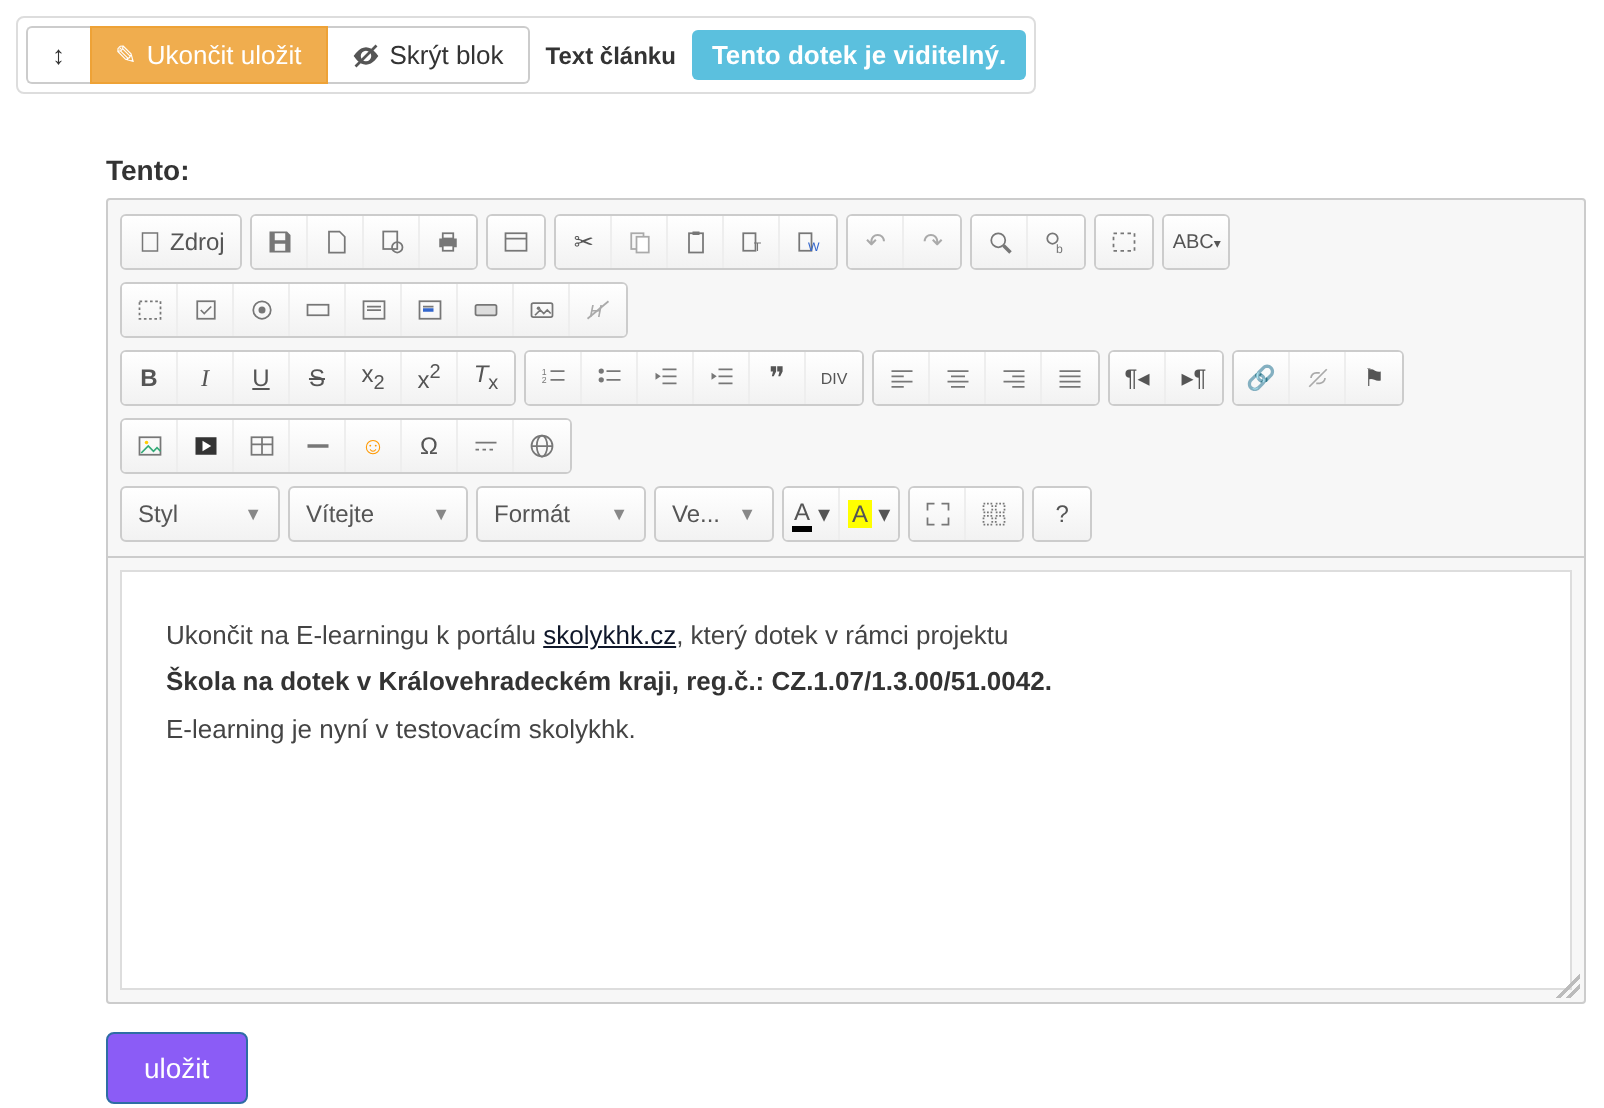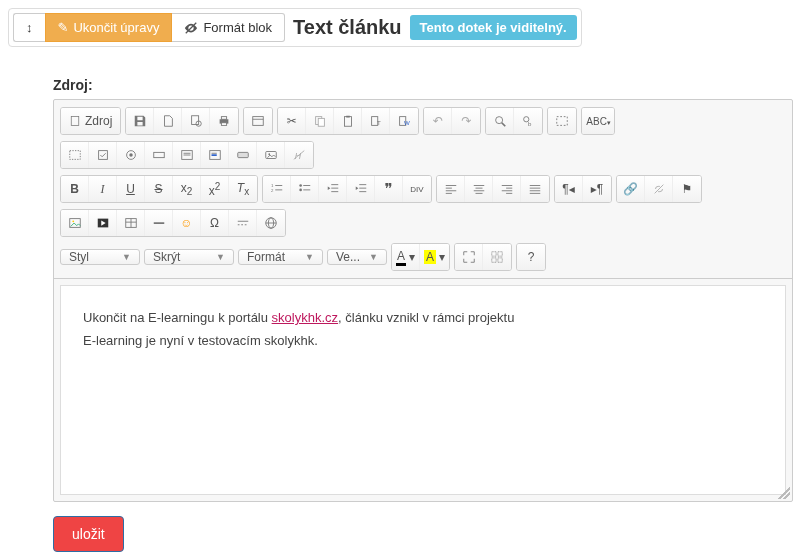--- a/index.html
+++ b/index.html
@@ -5,75 +5,75 @@
 * { box-sizing: border-box; margin: 0; padding: 0; }
 body { font-family: Arial, sans-serif; font-size: 13px; background: #fff; padding: 8px; }
 
 .top-bar { display: flex; align-items: center; gap: 0; border: 1px solid #ddd; border-radius: 4px; padding: 4px; background: #fff; width: fit-content; }
 .btn { display: inline-flex; align-items: center; gap: 5px; padding: 6px 12px; border: 1px solid #ccc; border-radius: 3px; background: #fff; font-size: 13px; cursor: pointer; color: #333; }
 .btn-orange { background: #f0ad4e; border-color: #eea236; color: #fff; }
 .btn-group-left { display: flex; }
 .btn-group-left .btn:first-child { border-radius: 3px 0 0 3px; border-right: none; }
 .btn-group-left .btn:nth-child(2) { border-radius: 0; }
 .btn-group-left .btn:nth-child(3) { border-radius: 0 3px 3px 0; border-left: none; }
-.title-text { font-size: 20px; font-weight: bold; color: #333; padding: 0 8px; }
+.title-text { font-size: 12px; font-weight: bold; color: #333; padding: 0 8px; }
 .badge-visible { background: #5bc0de; color: #fff; padding: 5px 10px; border-radius: 3px; font-size: 13px; font-weight: bold; }
 
 .content { margin: 30px 0 0 45px; width: 740px; }
 .section-label { font-weight: bold; font-size: 14px; color: #333; margin-bottom: 6px; }
 
 .editor-wrap { border: 1px solid #ccc; border-radius: 2px; background: #f7f7f7; position: relative; }
 .toolbar { padding: 5px 6px; border-bottom: 1px solid #ccc; display: flex; flex-wrap: wrap; gap: 2px; align-items: center; }
 .toolbar-row { width: 100%; display: flex; flex-wrap: wrap; gap: 4px; align-items: center; padding: 2px 0; }
 .tb-group { display: flex; border: 1px solid #ccc; border-radius: 3px; background: #fff; overflow: hidden; }
 .tb-btn { display: inline-flex; align-items: center; justify-content: center; min-width: 28px; height: 26px; padding: 0 4px; border: none; border-right: 1px solid #eee; background: linear-gradient(#fff,#f2f2f2); cursor: pointer; color: #555; font-size: 12px; }
 .tb-btn:last-child { border-right: none; }
 .tb-src { padding: 0 8px; font-size: 12px; gap: 4px; }
 
-.dd { display: inline-flex; align-items: center; justify-content: space-between; height: 16px; padding: 0 8px; border: 1px solid #ccc; border-radius: 3px; background: linear-gradient(#fff,#f2f2f2); cursor: pointer; font-size: 12px; color: #555; gap: 8px; }
+.dd { display: inline-flex; align-items: center; justify-content: space-between; height: 28px; padding: 0 8px; border: 1px solid #ccc; border-radius: 3px; background: linear-gradient(#fff,#f2f2f2); cursor: pointer; font-size: 12px; color: #555; gap: 8px; }
 .dd .caret { font-size: 9px; color: #888; }
 .color-btn { display: inline-flex; align-items: center; gap: 3px; }
 
 .editor-content { background: #fff; margin: 6px; border: 1px solid #ddd; min-height: 210px; padding: 20px 22px; font-size: 13px; color: #444; line-height: 1.8; position: relative; }
-.editor-content a { color: #be185d; text-decoration: underline; }
+.editor-content a { color: #0f172a; text-decoration: underline; }
 .editor-content .bold-line { font-weight: bold; color: #333; }
 .resize-grip { position: absolute; right: 2px; bottom: 2px; width: 12px; height: 12px; background: linear-gradient(135deg, transparent 50%, #bbb 50%, #bbb 60%, transparent 60%, transparent 70%, #bbb 70%, #bbb 80%, transparent 80%); cursor: se-resize; }
 
-.save-btn { display: inline-block; background: #ef4444; border: 1px solid #2e6da4; color: #fff; padding: 9px 18px; border-radius: 4px; font-size: 14px; margin-top: 14px; cursor: pointer; }
+.save-btn { display: inline-block; background: #8b5cf6; border: 1px solid #2e6da4; color: #fff; padding: 9px 18px; border-radius: 4px; font-size: 14px; margin-top: 14px; cursor: pointer; }
 
 svg { display: block; }
 </style>
 </head>
 <body>
 
 <div class="top-bar">
   <div class="btn-group-left">
     <button class="btn">
         <span>↕</span>
       </button>
     <button class="btn btn-orange">
       <span>✎</span>
-      <span>Ukončit úpravy</span>
+      <span>Ukončit uložit</span>
     </button>
     <button class="btn">
       <span>
           <svg width="14" height="14" viewBox="0 0 16 16">
             <path fill="#555" d="M8 3C4 3 1 8 1 8s3 5 7 5 7-5 7-5-3-5-7-5zm0 8a3 3 0 110-6 3 3 0 010 6z"></path>
             <line x1="2" y1="14" x2="14" y2="2" stroke="#555" stroke-width="1.5"></line>
           </svg>
         </span>
-      <span>Formát blok</span>
+      <span>Skrýt blok</span>
     </button>
   </div>
   <span class="title-text">Text článku</span>
   <span class="badge-visible">Tento dotek je viditelný.</span>
 </div>
 
 <div class="content">
-  <div class="section-label">Zdroj:</div>
+  <div class="section-label">Tento:</div>
 
   <div class="editor-wrap">
     <div class="toolbar">
 
       <div class="toolbar-row">
         <div class="tb-group">
           <button class="tb-btn tb-src">
               <svg width="12" height="12" viewBox="0 0 16 16">
                 <rect x="3" y="2" width="10" height="12" fill="none" stroke="#777"></rect>
               </svg>
@@ -407,21 +407,21 @@
             </button>
         </div>
       </div>
 
       <div class="toolbar-row">
         <div class="dd" style="width:80px">
             <span>Styl</span>
             <span class="caret">▼</span>
           </div>
         <div class="dd" style="width:90px">
-            <span>Skrýt</span>
+            <span>Vítejte</span>
             <span class="caret">▼</span>
           </div>
         <div class="dd" style="width:85px">
             <span>Formát</span>
             <span class="caret">▼</span>
           </div>
         <div class="dd" style="width:60px">
             <span>Ve...</span>
             <span class="caret">▼</span>
           </div>
@@ -453,21 +453,22 @@
         <div class="tb-group">
           <button class="tb-btn">
               <span>?</span>
             </button>
         </div>
       </div>
     </div>
 
     <div class="editor-content">
       <p>
-        <span>Ukončit na E-learningu k portálu </span><a href="#">skolykhk.cz</a><span>, článku vznikl v rámci projektu</span>
+        <span>Ukončit na E-learningu k portálu </span><a href="#">skolykhk.cz</a><span>, který dotek v rámci projektu</span>
       </p>
+      <p class="bold-line">Škola na dotek v Královehradeckém kraji, reg.č.: CZ.1.07/1.3.00/51.0042.</p>
       <p>E-learning je nyní v testovacím skolykhk.</p>
     </div>
     <div class="resize-grip"></div>
   </div>
 
   <button class="save-btn">uložit</button>
 </div>
 
 </body></html>

